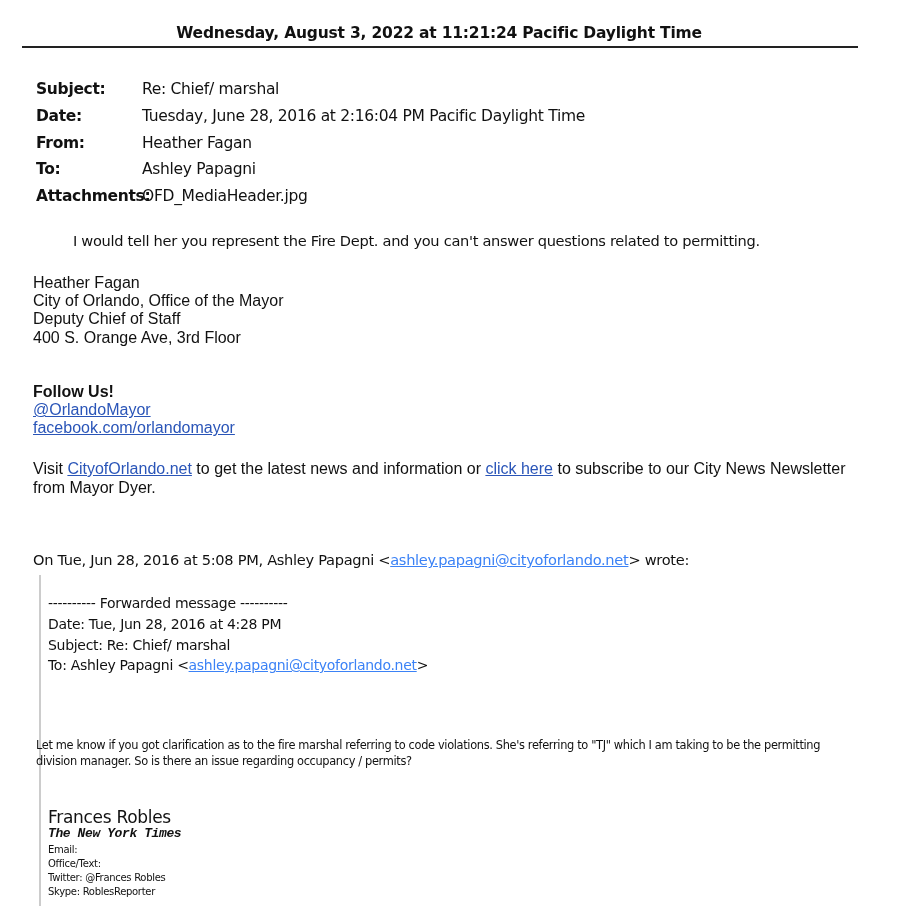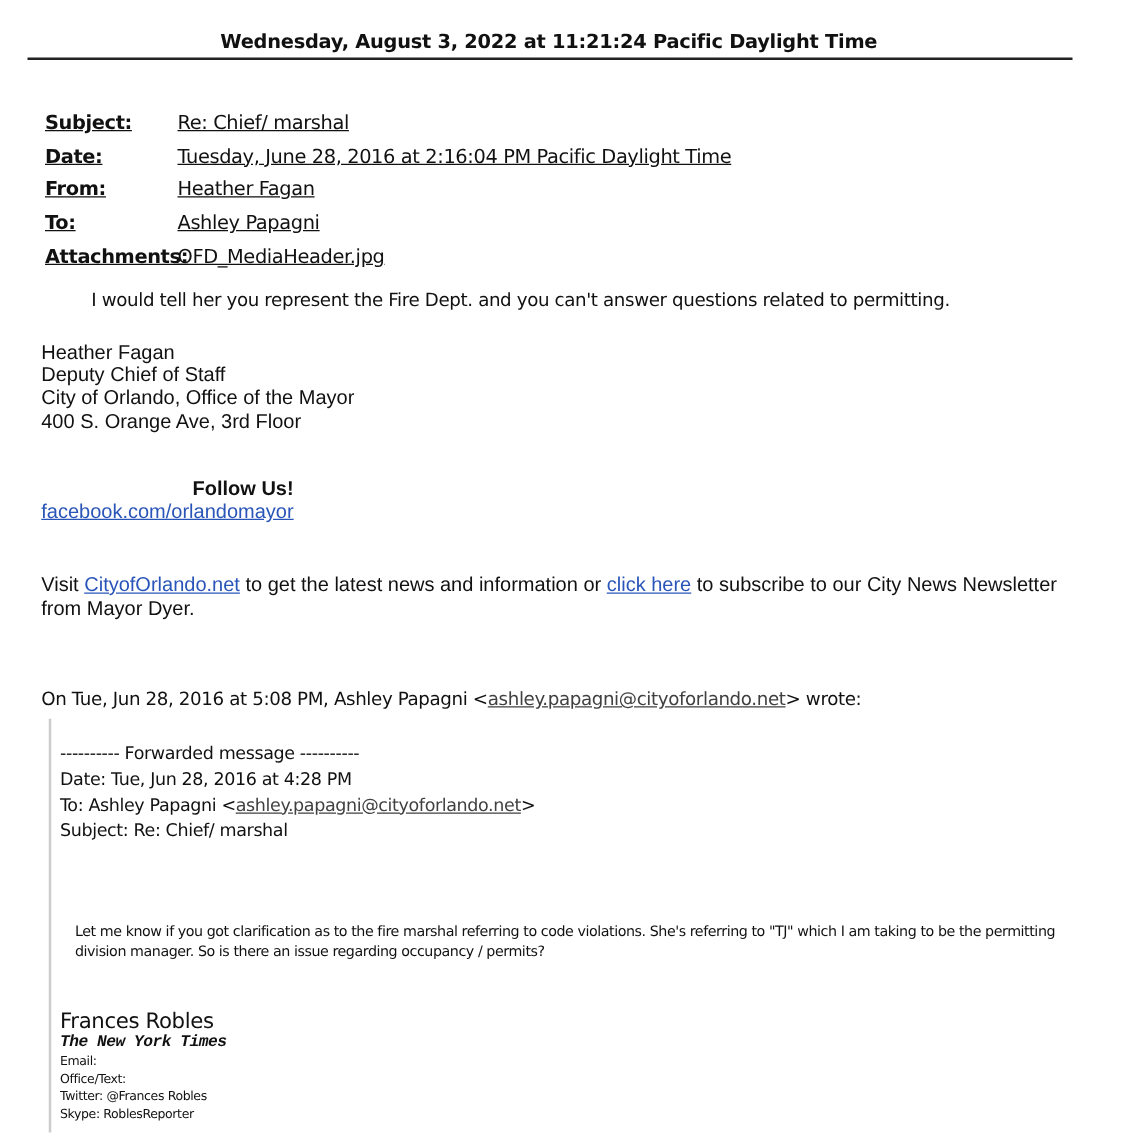--- a/index.html
+++ b/index.html
@@ -15,58 +15,58 @@
     font-family: "DejaVu Sans", sans-serif;
     font-weight: bold; font-size: 15.5px;
     padding-bottom: 4px; padding-right: 2px;
     letter-spacing: -0.2px;
   }
   .meta {
     position: absolute; left: 36px; top: 80px;
     font-family: "DejaVu Sans", sans-serif; font-size: 15.5px;
     letter-spacing: -0.3px;
   }
-  .meta-row { height: 26.8px; display: flex; align-items: flex-end; text-decoration: underline; }
+  .meta-row { height: 26.8px; display: flex; align-items: flex-start; }
   .meta-label { width: 106px; font-weight: bold; }
   .meta-value { }
   .body-line {
     position: absolute; left: 33px; top: 232px;
     font-family: "DejaVu Sans", sans-serif; font-size: 14.6px; letter-spacing: -0.3px; margin-left: 40px;
   }
   .sig {
     position: absolute; left: 33px; top: 274px;
     font-family: "Liberation Sans", sans-serif; font-size: 16px; line-height: 18.2px;
   }
   .follow {
     position: absolute; left: 33px; top: 383px;
     font-family: "Liberation Sans", sans-serif; font-size: 16px; line-height: 18.2px;
   }
-  .follow .title { font-weight: bold; text-align: right; }
+  .follow .title { font-weight: bold; }
   a, .link { color: #2a55b8; text-decoration: underline; }
   .visit {
     position: absolute; left: 33px; top: 460px; width: 830px;
     font-family: "Liberation Sans", sans-serif; font-size: 16px; line-height: 18.5px;
   }
   .wrote {
     position: absolute; left: 33px; top: 551px;
     font-family: "DejaVu Sans", sans-serif; font-size: 14.6px; letter-spacing: -0.3px;
   }
-  .wrote .link, .fwd .link { color: #404040; }
+  .wrote .link, .fwd .link { color: #3b82f6; }
   .quote-bar {
     position: absolute; left: 39px; top: 575px; width: 2px; height: 331px;
     background: #cccccc;
   }
   .fwd {
     position: absolute; left: 48px; top: 593px;
     font-family: "DejaVu Sans", sans-serif; font-size: 14px; line-height: 20.8px; letter-spacing: -0.3px;
   }
   .fwd b { font-weight: bold; }
   .redact { display: inline-block; width: 148px; }
   .msg {
-    position: absolute; left: 60px; top: 737px; width: 800px;
+    position: absolute; left: 36px; top: 737px; width: 800px;
     font-family: "DejaVu Sans", sans-serif; font-size: 11.4px; line-height: 16px; letter-spacing: -0.35px;
   }
   .rsig {
     position: absolute; left: 48px; top: 809px;
     font-family: "DejaVu Sans", sans-serif; letter-spacing: -0.3px;
   }
   .rsig .name { font-size: 17px; line-height: 16px; }
   .rsig .nyt {
     font-family: Liberation Mono, monospace; font-weight: bold; font-style: italic;
     font-size: 13px; line-height: 18px; letter-spacing: -0.4px;
@@ -98,41 +98,42 @@
   <div class="meta-row">
     <span class="meta-label">Attachments:</span>
     <span class="meta-value">OFD_MediaHeader.jpg</span>
   </div>
 </div>
 
 <div class="body-line">I would tell her you represent the Fire Dept. and you can't answer questions related to permitting.</div>
 
 <div class="sig">
   <div>Heather Fagan</div>
+  <div>City of Orlando, Office of the Mayor</div>
   <div>Deputy Chief of Staff</div>
-  <div>City of Orlando, Office of the Mayor</div>
   <div>400 S. Orange Ave, 3rd Floor</div>
 </div>
 
 <div class="follow">
   <div class="title">Follow Us!</div>
+  <div><a class="link">@OrlandoMayor</a></div>
   <div><a class="link">facebook.com/orlandomayor</a></div>
 </div>
 
 <div class="visit"><span>Visit </span><a class="link">CityofOrlando.net</a><span> to get the latest news and information or </span><a class="link">click here</a><span> to subscribe to our City News Newsletter from Mayor Dyer.</span></div>
 
 <div class="wrote"><span>On Tue, Jun 28, 2016 at 5:08 PM, Ashley Papagni &lt;</span><a class="link">ashley.papagni@cityoforlando.net</a><span>&gt; wrote:</span></div>
 
 <div class="quote-bar"></div>
 
 <div class="fwd">
   <div>---------- Forwarded message ----------</div>
   <div>Date: Tue, Jun 28, 2016 at 4:28 PM</div>
+  <div>Subject: Re: Chief/ marshal</div>
   <div><span>To: Ashley Papagni &lt;</span><a class="link">ashley.papagni@cityoforlando.net</a><span>&gt;</span></div>
-  <div>Subject: Re: Chief/ marshal</div>
 </div>
 
 <div class="msg">Let me know if you got clarification as to the fire marshal referring to code violations. She's referring to "TJ" which I am taking to be the permitting division manager. So is there an issue regarding occupancy / permits?</div>
 
 <div class="rsig">
   <div class="name">Frances Robles</div>
   <div class="nyt">The New York Times</div>
   <div class="small">Email:</div>
   <div class="small">Office/Text:</div>
   <div class="small">Twitter: @Frances Robles</div>

